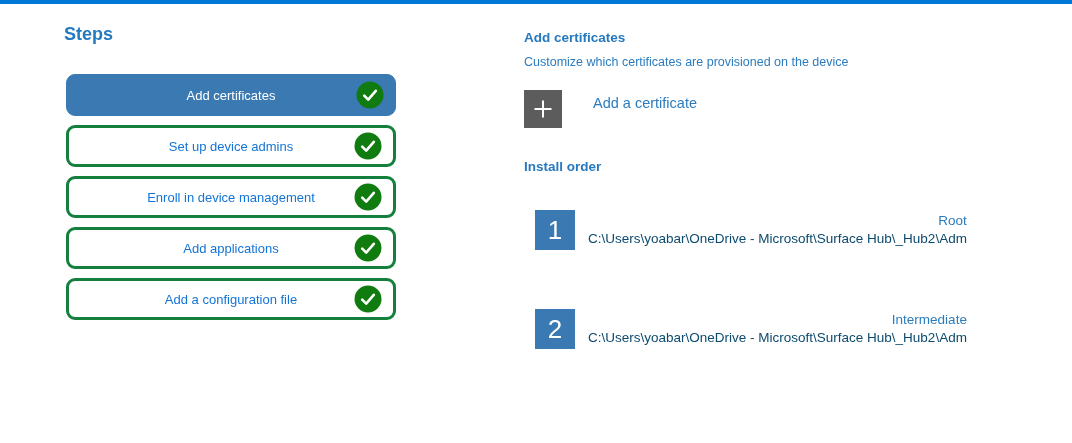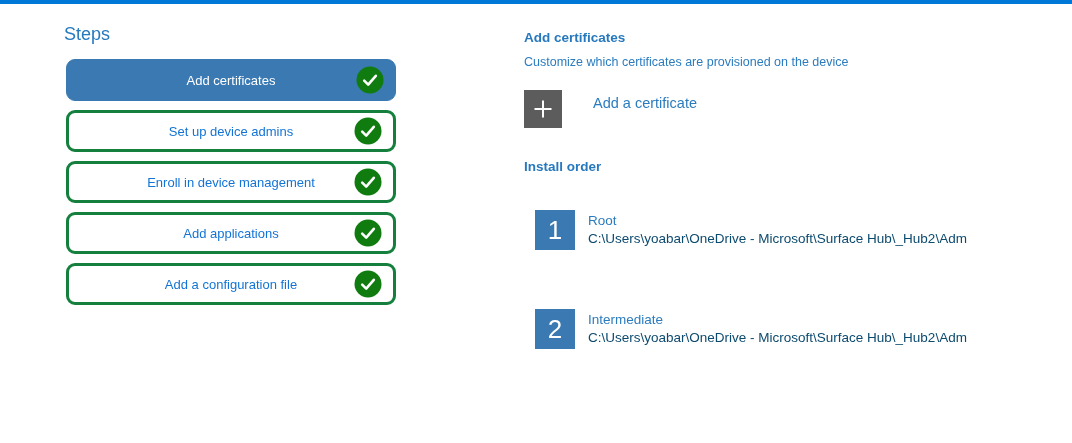--- a/index.html
+++ b/index.html
@@ -15,22 +15,22 @@
     position: absolute; left: 0; top: 0;
     width: 100%; height: 4px;
     background: #0078d7;
   }
 
   
   .steps-panel {
     position: absolute; left: 66px; top: 24px; width: 330px;
   }
   .steps-title {
-    font-size: 18px; font-weight: normal; color: #2579be;
-    margin-left: -2px; margin-bottom: 14px;
+    font-size: 18px; font-weight: bold; color: #2579be;
+    margin-left: -2px; margin-bottom: 29px;
   }
   .step {
     position: relative;
     display: flex; align-items: center; justify-content: center;
     width: 330px; height: 42px;
     margin-bottom: 9px;
     border-radius: 9px;
     background: #ffffff;
     border: 3px solid #15803d;
     color: #1374d6;
@@ -91,21 +91,21 @@
   .install-item.first { margin-top: 35px; }
   .install-item.second { margin-top: 59px; }
   .num-box {
     width: 40px; height: 40px; flex: 0 0 auto;
     background: #3a79b2; color: #ffffff;
     font-size: 26px; font-weight: normal;
     display: flex; align-items: center; justify-content: center;
   }
   .item-text { margin-left: 13px; overflow: hidden; }
   .item-name {
-    font-size: 13.5px; color: #2b7cbf; line-height: 18px;
+    font-size: 13.5px; color: #2b7cbf; line-height: 18px; text-align: right;
   }
   .item-path {
     font-size: 13.5px; color: #0c4a6e; line-height: 18px;
     white-space: nowrap;
   }
 </style>
 </head>
 <body>
 
 <div class="topbar"></div>

